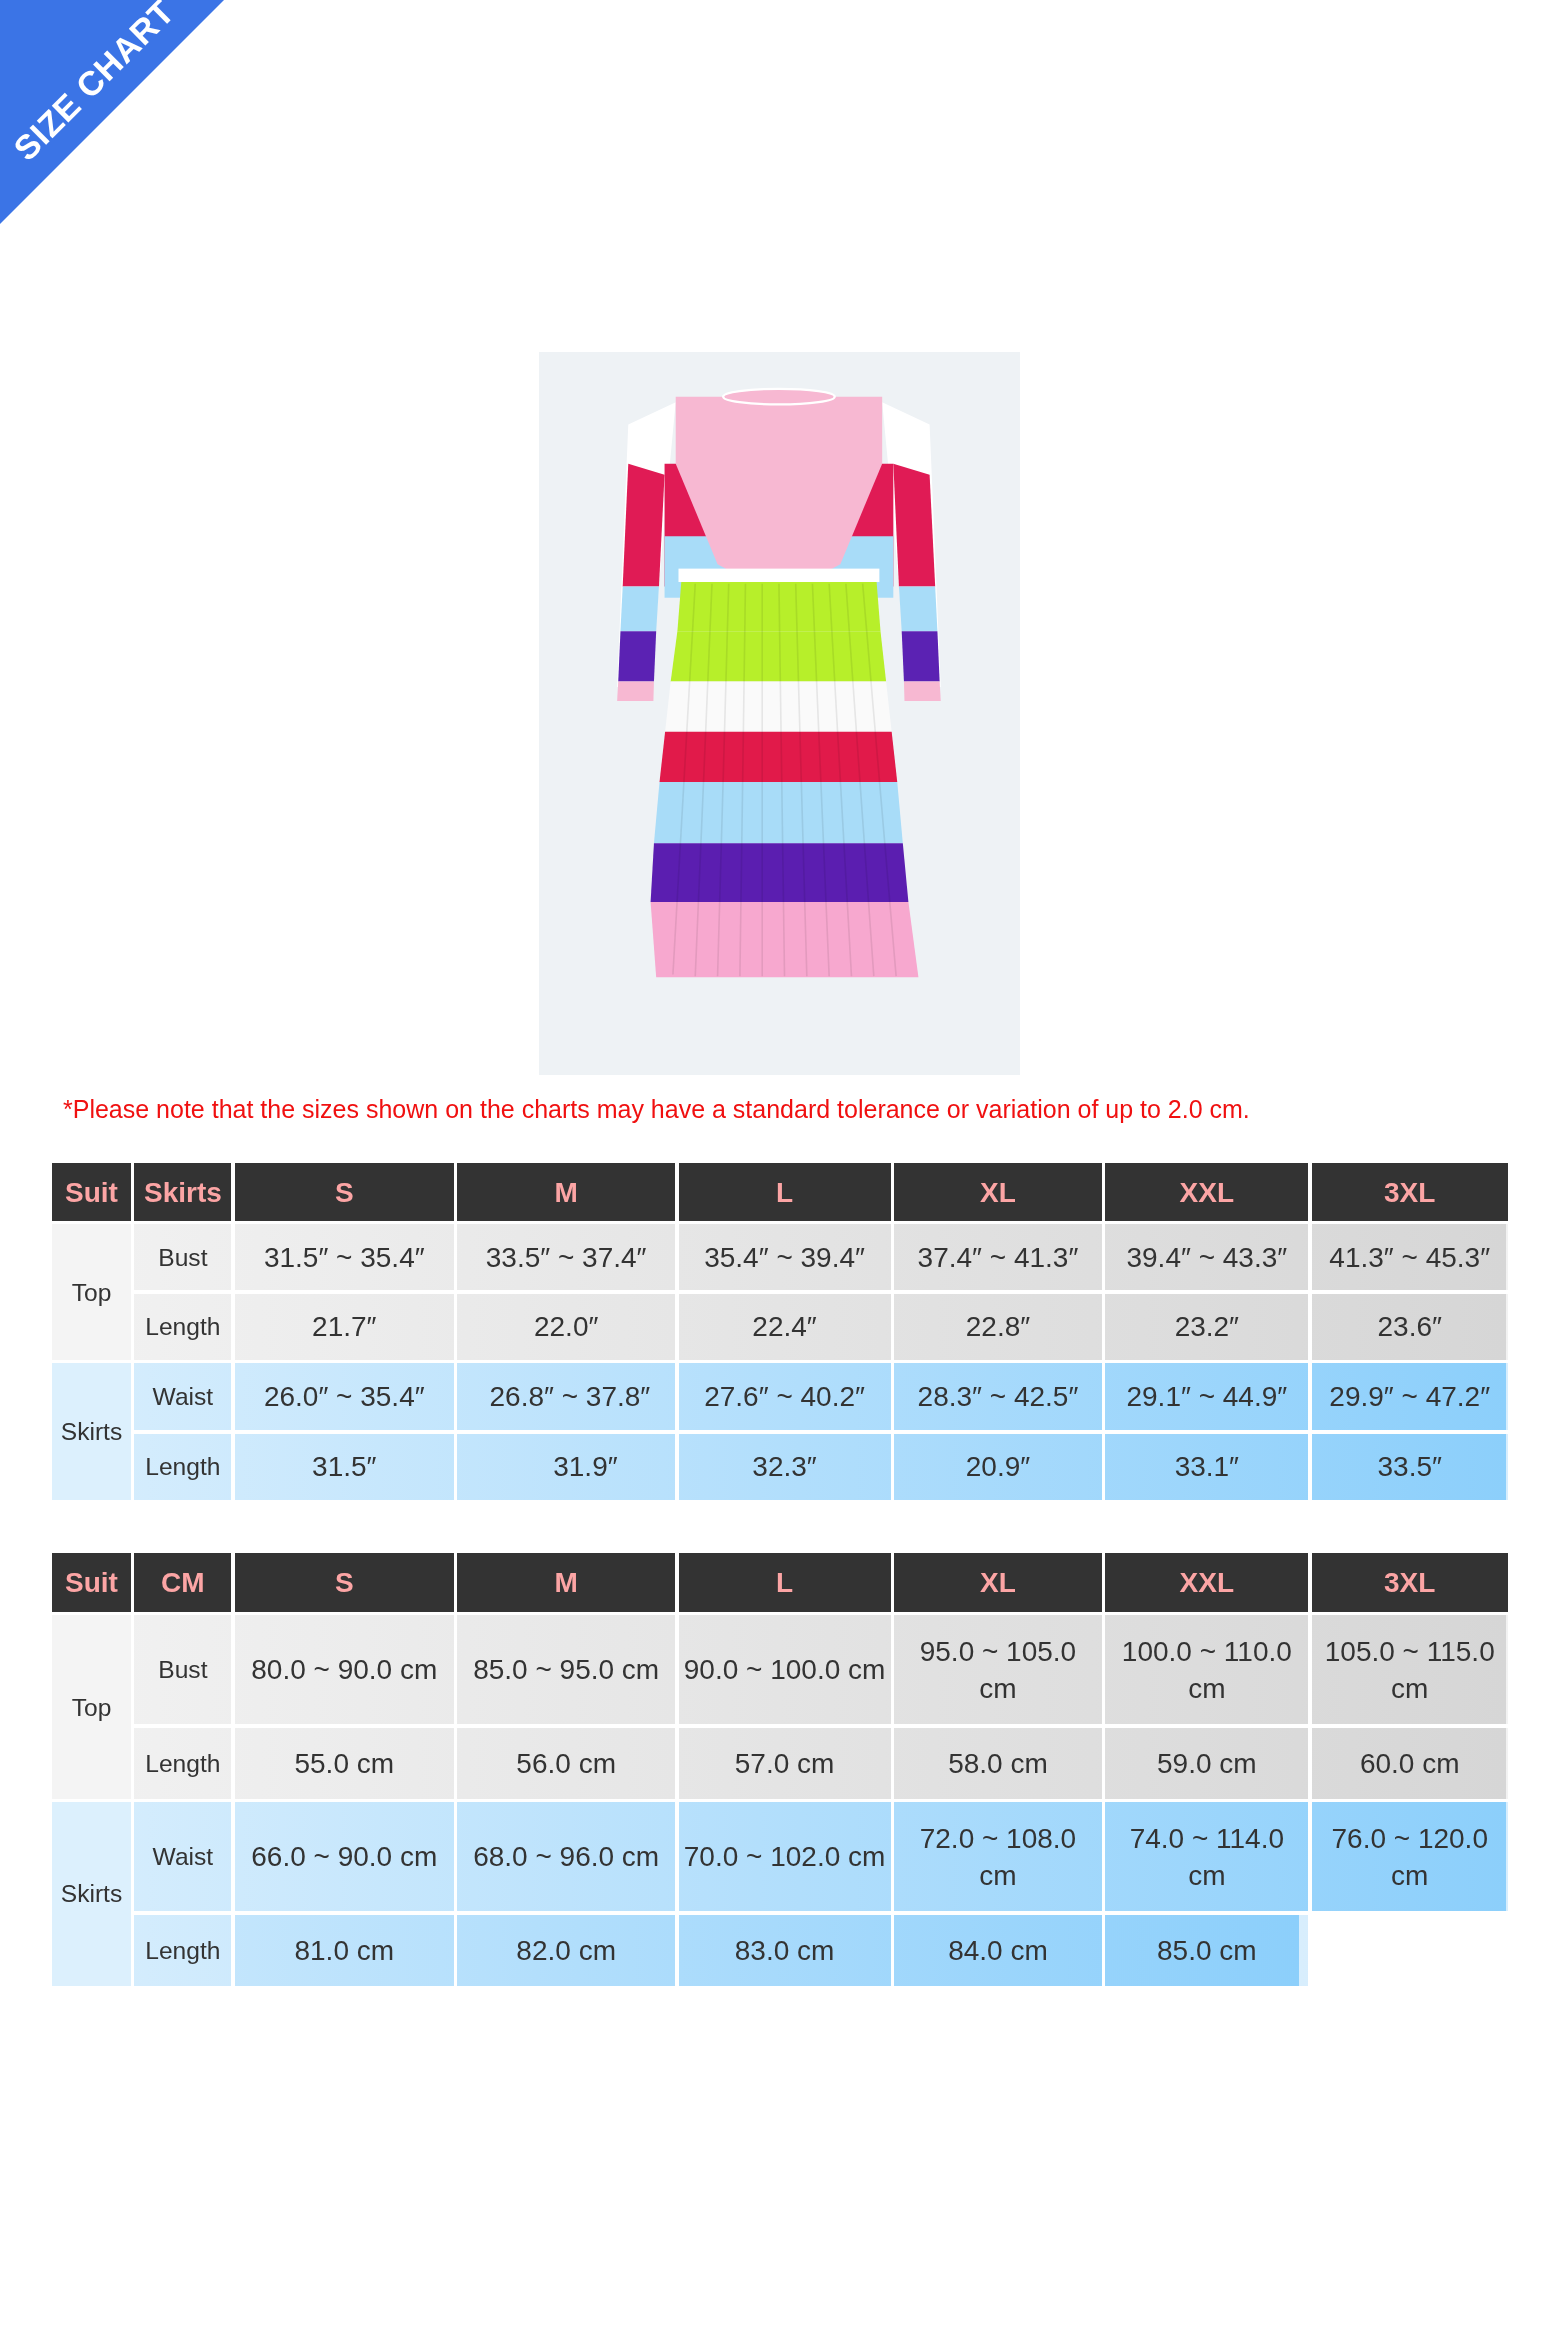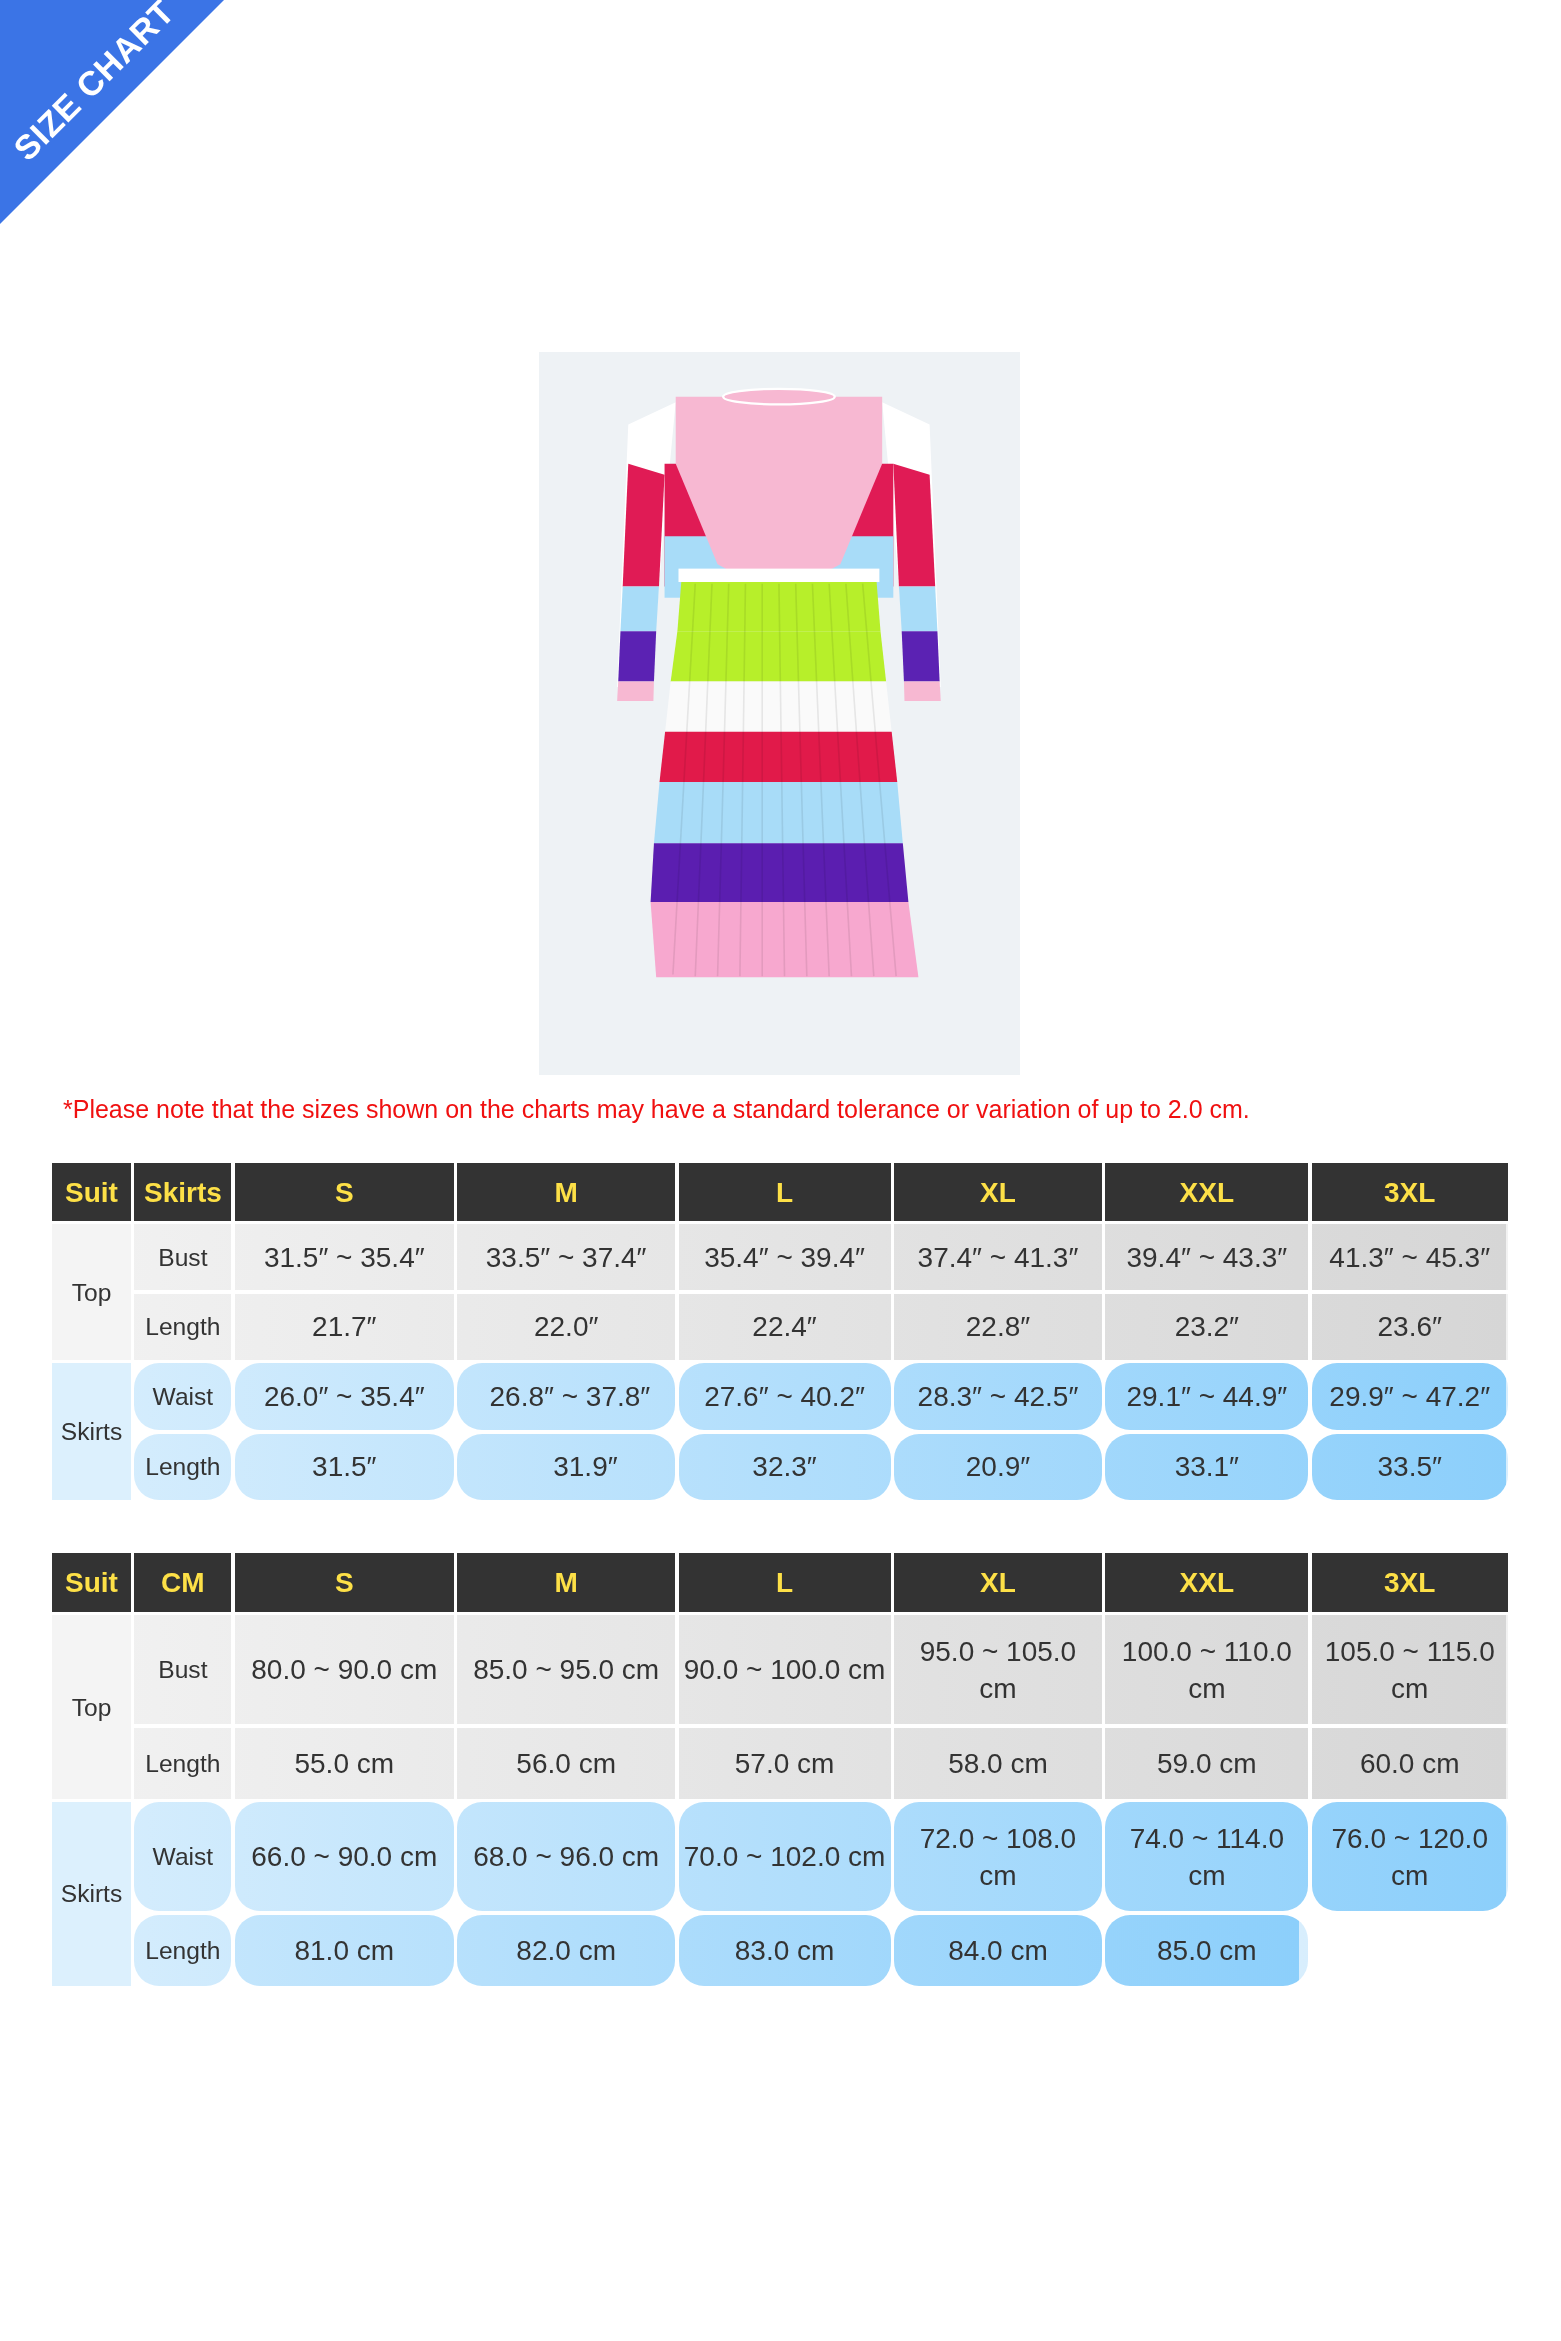--- a/index.html
+++ b/index.html
@@ -33,26 +33,26 @@
   
   .size-table {
     position: absolute; left: 52px; width: 1454px;
     display: grid; column-gap: 3.4px; row-gap: 3.4px;
     grid-template-columns: 79px 97px 219px 218px 212px 208px 203px 196px;
   }
   .cell {
     display: flex; align-items: center; justify-content: center; text-align: center;
     font-size: 28px; line-height: 37px; color: #333333; box-sizing: border-box; padding: 0 4.5px;
   }
-  .hdr { background: #333333; color: #fde047; font-weight: bold; font-size: 28px; text-align: right; }
+  .hdr { background: #333333; color: #fca5a5; font-weight: bold; font-size: 28px; text-align: right; }
   .label { font-size: 24.6px; padding: 0 2.2px; }
   .group-top { background: #f4f4f4; }
   .group-skirt { background: #dcf0fd; }
   .row-top { background: linear-gradient(90deg, #f2f2f2, #d6d6d6); background-attachment: scroll; }
-  .row-skirt { background: linear-gradient(90deg, #d8eefd, #8ccffb); border-radius: 25px; }
+  .row-skirt { background: linear-gradient(90deg, #d8eefd, #8ccffb); }
 </style>
 </head>
 <body>
 
 <div class="corner"></div>
 <div class="corner-label">SIZE CHART</div>
 
 <div class="photo">
   <svg viewBox="0 0 862 1295" preserveAspectRatio="none">
 

